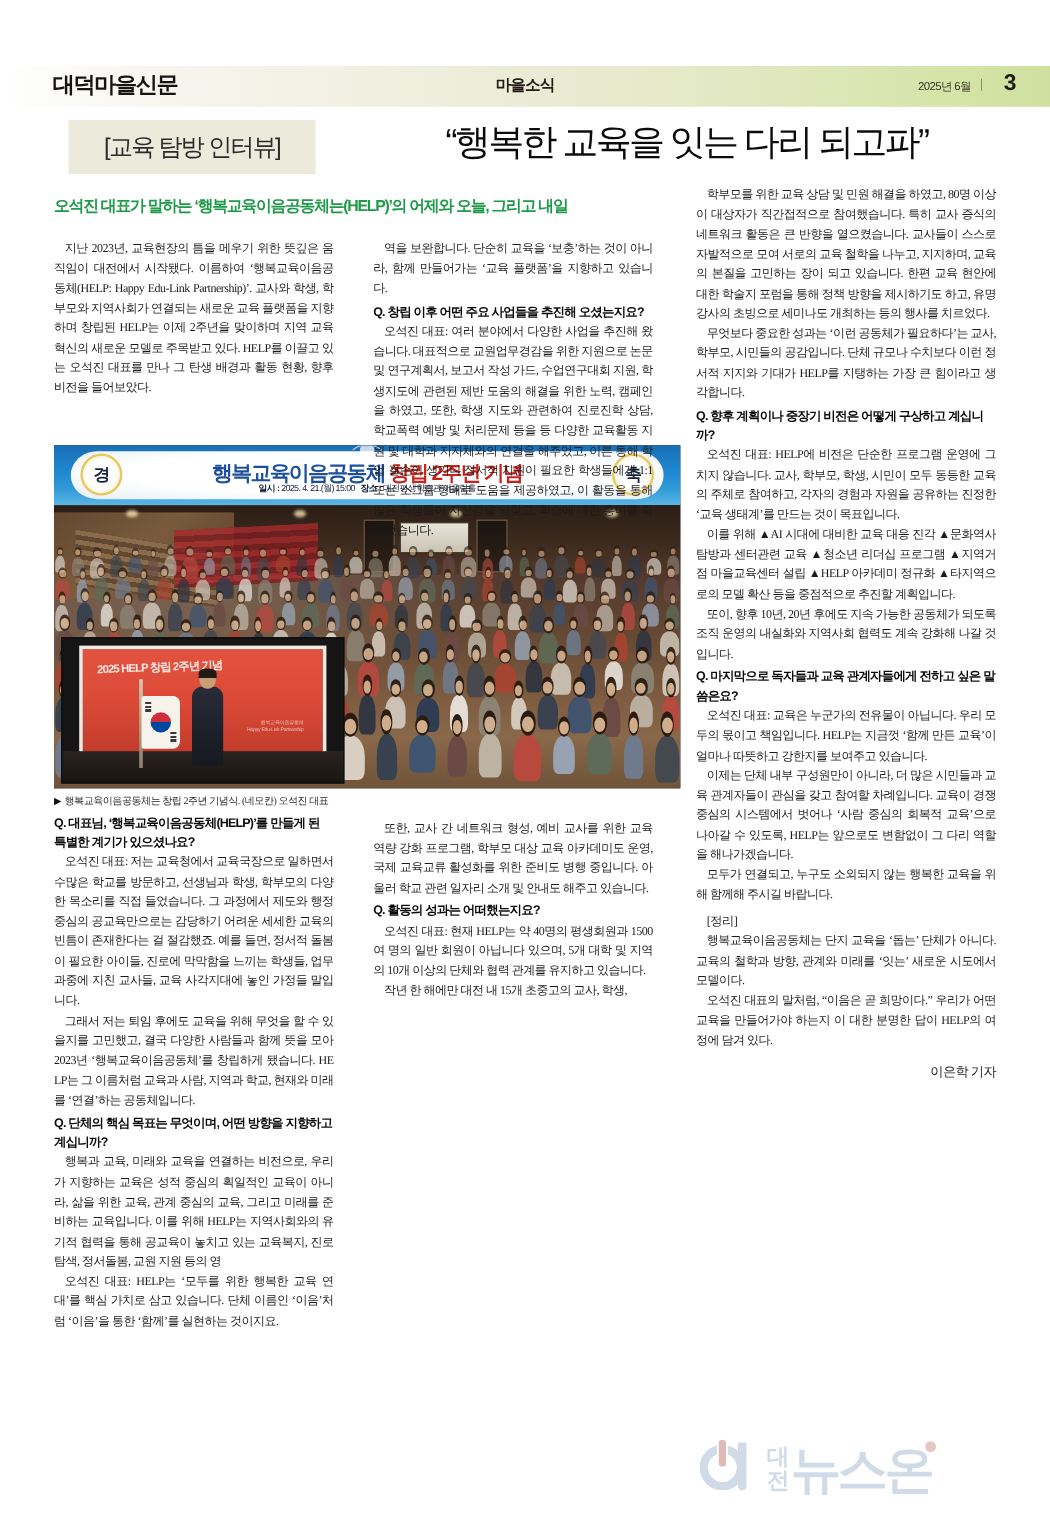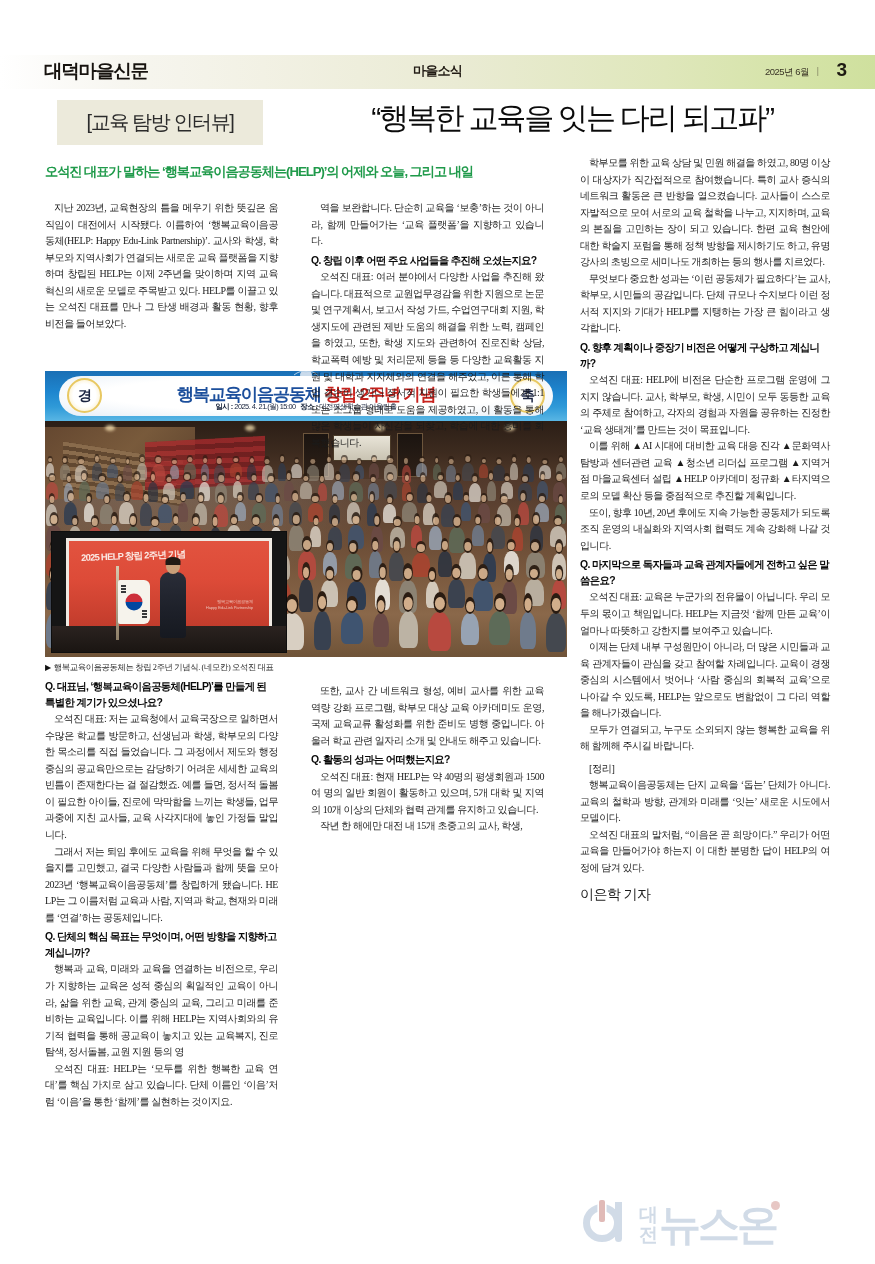--- a/index.html
+++ b/index.html
@@ -164,23 +164,23 @@
     font-family: "Liberation Serif", "DejaVu Serif", serif;
     font-size: 10.2px;
     line-height: 16.4px;
     letter-spacing: -0.45px;
     color: #1b1b1b;
     text-indent: 9px;
   }
 
   .byline {
     margin: 9px 0 0 0;
-    text-align: left;
+    text-align: right;
     font-family: "Liberation Serif", "DejaVu Serif", serif;
-    font-size: 14px;
+    font-size: 11px;
     letter-spacing: -0.5px;
     color: #1b1b1b;
   }
 
   
   .photo {
     position: absolute;
     left: 45px; top: 371px;
     width: 522px; height: 286px;
     overflow: hidden;
@@ -836,21 +836,21 @@
     <h3 class="qhead">Q. 단체의 핵심 목표는 무엇이며, 어떤 방향을 지향하고 계십니까?</h3>
     <p class="body">행복과 교육, 미래와 교육을 연결하는 비전으로, 우리가 지향하는 교육은 성적 중심의 획일적인 교육이 아니라, 삶을 위한 교육, 관계 중심의 교육, 그리고 미래를 준비하는 교육입니다. 이를 위해 HELP는 지역사회와의 유기적 협력을 통해 공교육이 놓치고 있는 교육복지, 진로탐색, 정서돌봄, 교원 지원 등의 영</p>
     <p class="body">오석진 대표: HELP는 ‘모두를 위한 행복한 교육 연대’를 핵심 가치로 삼고 있습니다. 단체 이름인 ‘이음’처럼 ‘이음’을 통한 ‘함께’를 실현하는 것이지요.</p>
   </div>
 <div class="col col-mid">
     <p class="body" style="margin-top: 0px;">역을 보완합니다. 단순히 교육을 ‘보충’하는 것이 아니라, 함께 만들어가는 ‘교육 플랫폼’을 지향하고 있습니다.</p>
     <h3 class="qhead">Q. 창립 이후 어떤 주요 사업들을 추진해 오셨는지요?</h3>
     <p class="body">오석진 대표: 여러 분야에서 다양한 사업을 추진해 왔습니다. 대표적으로 교원업무경감을 위한 지원으로 논문 및 연구계획서, 보고서 작성 가드, 수업연구대회 지원, 학생지도에 관련된 제반 도움의 해결을 위한 노력, 캠페인을 하였고, 또한, 학생 지도와 관련하여 진로진학 상담, 학교폭력 예방 및 처리문제 등을 등 다양한 교육활동 지원 및 대학과 지자체와의 연결을 해주었고, 이른 통해 학업 결손이 생기니 정서적 지원이 필요한 학생들에게 1:1 또는 소그룹 형태로 도움을 제공하였고, 이 활동을 통해 많은 학생들이 자신감을 되찾고, 학습에 대한 흥미를 회복했습니다.</p>
     <p class="body" style="margin-top: 231.75px;">또한, 교사 간 네트워크 형성, 예비 교사를 위한 교육 역량 강화 프로그램, 학부모 대상 교육 아카데미도 운영, 국제 교육교류 활성화를 위한 준비도 병행 중입니다. 아울러 학교 관련 일자리 소개 및 안내도 해주고 있습니다.</p>
     <h3 class="qhead">Q. 활동의 성과는 어떠했는지요?</h3>
-    <p class="body">오석진 대표: 현재 HELP는 약 40명의 평생회원과 1500여 명의 일반 회원이 활동하고 있으며, 5개 대학 및 지역의 10개 이상의 단체와 협력 관계를 유지하고 있습니다.</p>
+    <p class="body">오석진 대표: 현재 HELP는 약 40명의 평생회원과 1500여 명의 일반 회원이 아닙니다 있으며, 5개 대학 및 지역의 10개 이상의 단체와 협력 관계를 유지하고 있습니다.</p>
     <p class="body">작년 한 해에만 대전 내 15개 초중고의 교사, 학생,</p>
   </div>
 <div class="col col-right">
     <p class="body">학부모를 위한 교육 상담 및 민원 해결을 하였고, 80명 이상이 대상자가 직간접적으로 참여했습니다. 특히 교사 증식의 네트워크 활동은 큰 반향을 열으켰습니다. 교사들이 스스로 자발적으로 모여 서로의 교육 철학을 나누고, 지지하며, 교육의 본질을 고민하는 장이 되고 있습니다. 한편 교육 현안에 대한 학술지 포럼을 통해 정책 방향을 제시하기도 하고, 유명 강사의 초빙으로 세미나도 개최하는 등의 행사를 치르었다.</p>
     <p class="body">무엇보다 중요한 성과는 ‘이런 공동체가 필요하다’는 교사, 학부모, 시민들의 공감입니다. 단체 규모나 수치보다 이런 정서적 지지와 기대가 HELP를 지탱하는 가장 큰 힘이라고 생각합니다.</p>
     <h3 class="qhead">Q. 향후 계획이나 중장기 비전은 어떻게 구상하고 계십니까?</h3>
     <p class="body">오석진 대표: HELP에 비전은 단순한 프로그램 운영에 그치지 않습니다. 교사, 학부모, 학생, 시민이 모두 동등한 교육의 주체로 참여하고, 각자의 경험과 자원을 공유하는 진정한 ‘교육 생태계’를 만드는 것이 목표입니다.</p>
     <p class="body">이를 위해 ▲AI 시대에 대비한 교육 대응 진각 ▲문화역사 탐방과 센터관련 교육 ▲청소년 리더십 프로그램 ▲지역거점 마을교육센터 설립 ▲HELP 아카데미 정규화 ▲타지역으로의 모델 확산 등을 중점적으로 추진할 계획입니다.</p>
     <p class="body">또이, 향후 10년, 20년 후에도 지속 가능한 공동체가 되도록 조직 운영의 내실화와 지역사회 협력도 계속 강화해 나갈 것입니다.</p>
     <h3 class="qhead">Q. 마지막으로 독자들과 교육 관계자들에게 전하고 싶은 말씀은요?</h3>

